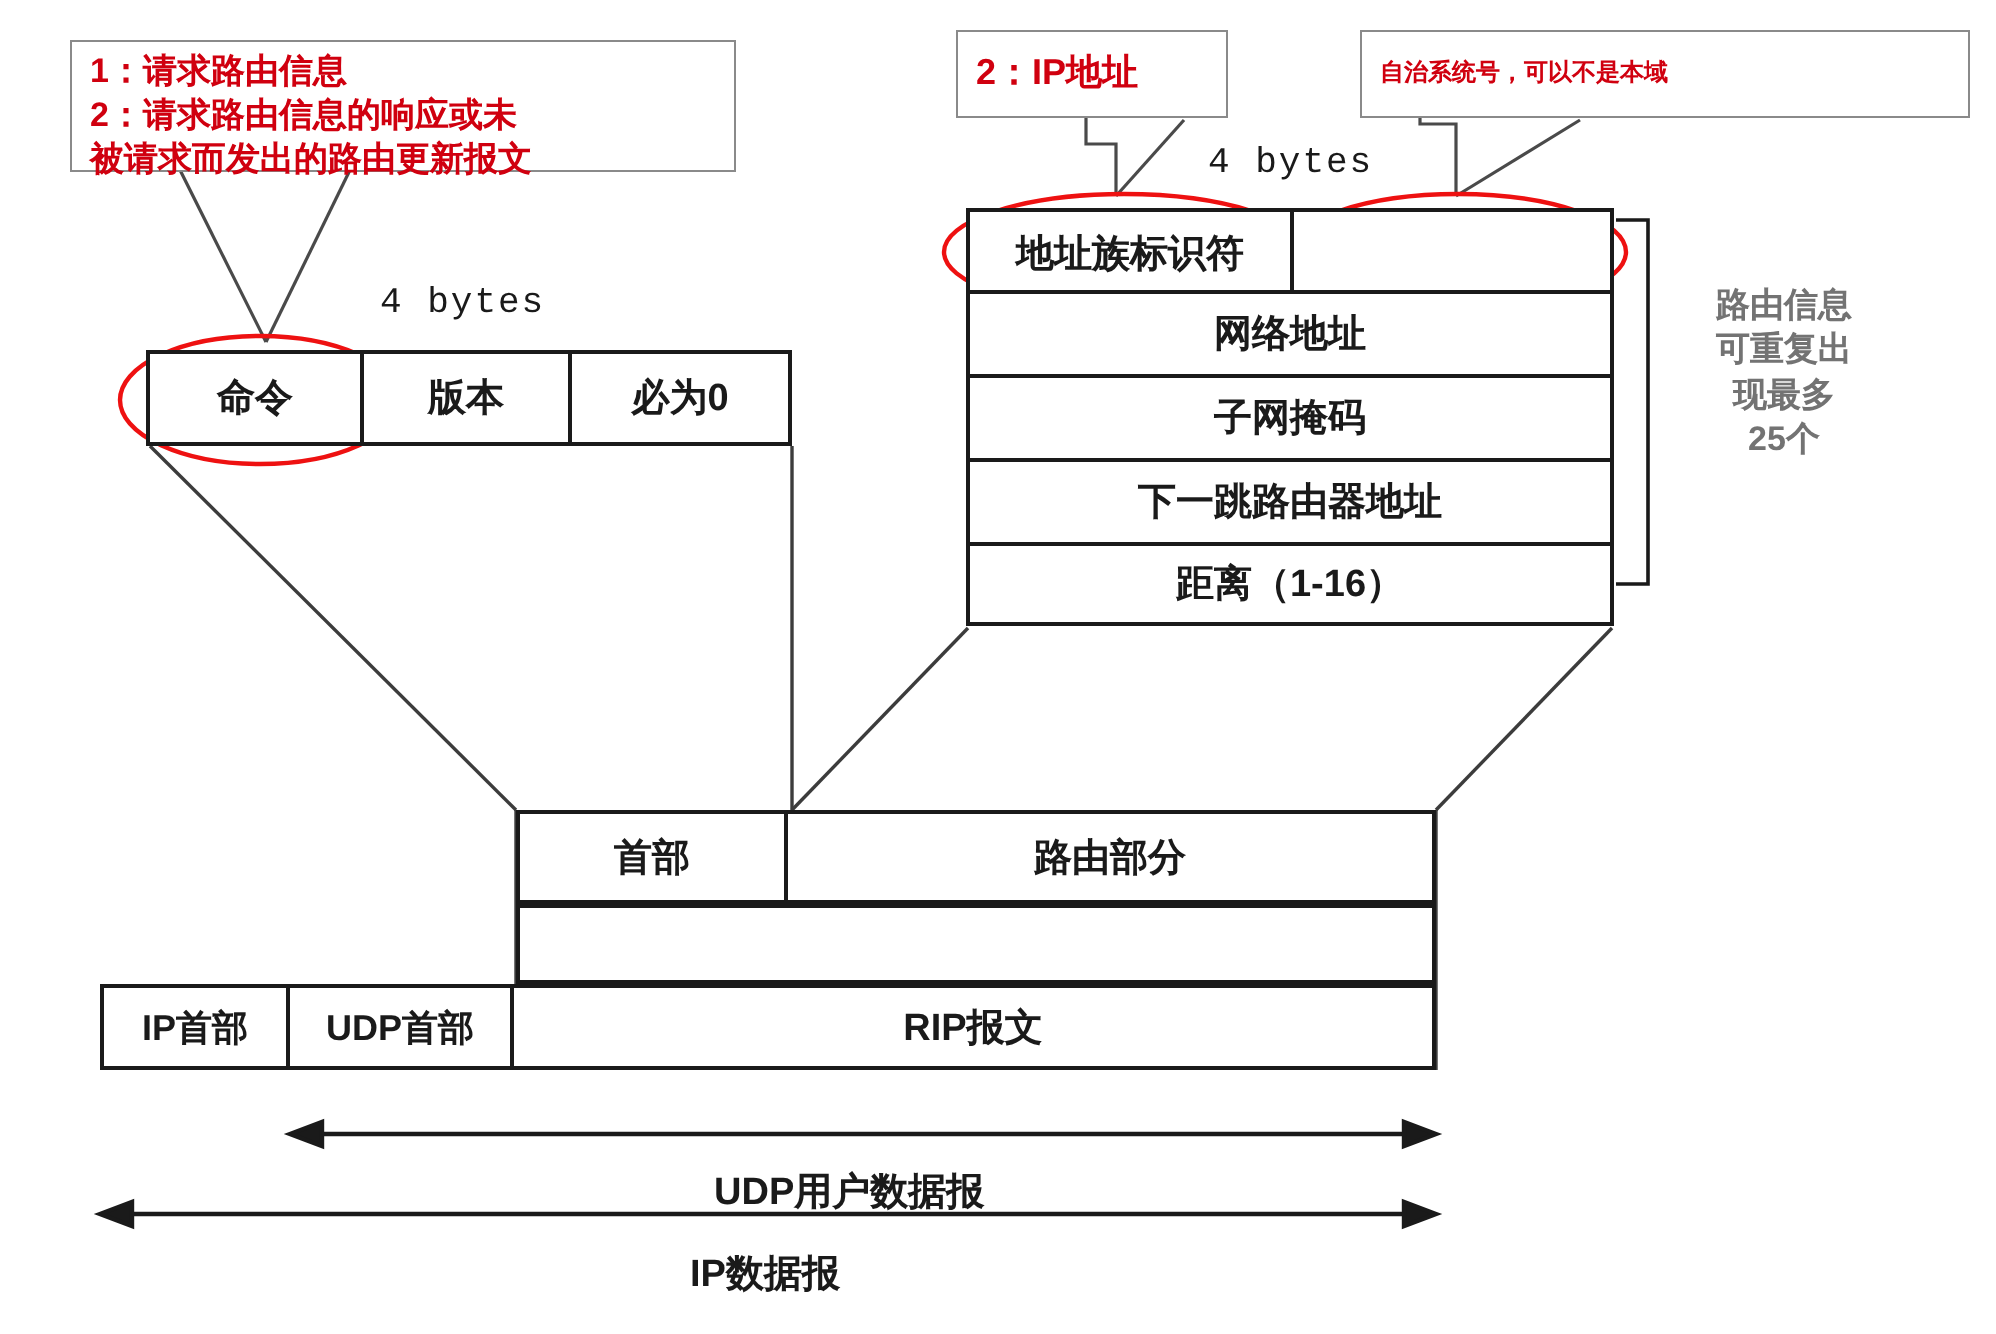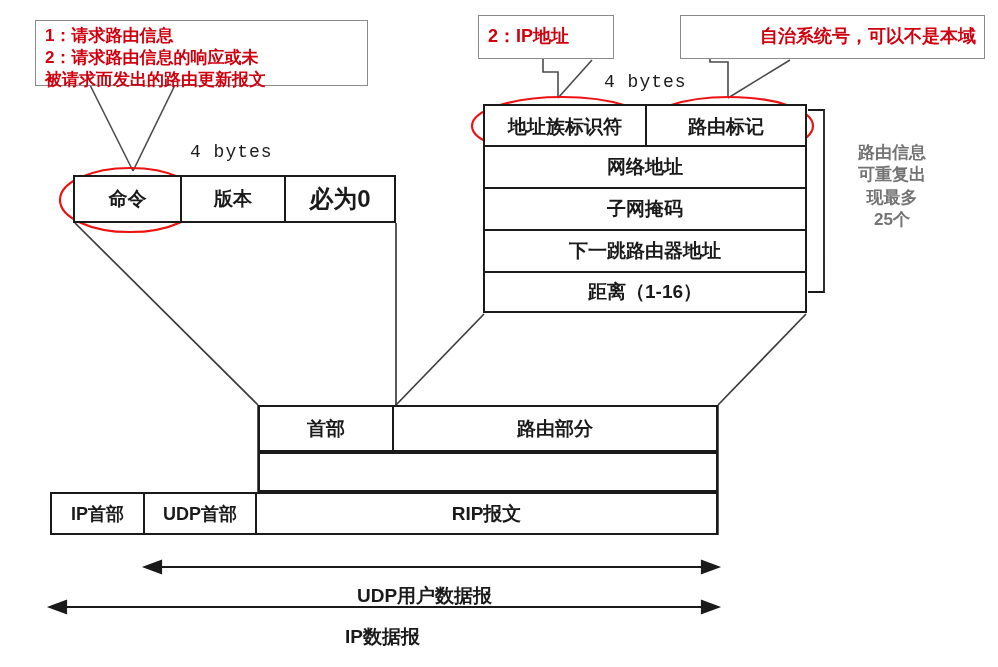--- a/index.html
+++ b/index.html
@@ -148,48 +148,45 @@
   <div class="callout" style="left:35px; top:20px; width:333px; height:66px; font-size:17px;">
     <div>1：请求路由信息</div>
     <div>2：请求路由信息的响应或未</div>
     <div>被请求而发出的路由更新报文</div>
   </div>
 
   <div class="callout" style="left:478px; top:15px; width:136px; height:44px; font-size:18px; display:flex; align-items:center;">
     <div>2：IP地址</div>
   </div>
 
-  <div class="callout" style="left:680px; top:15px; width:305px; height:44px; font-size:18px; display:flex; align-items:center;justify-content:flex-end;">
+  <div class="callout" style="left:680px; top:15px; width:305px; height:44px; font-size:12px; display:flex; align-items:center;">
     <div>自治系统号，可以不是本域</div>
   </div>
 
   <div class="monolabel" style="left:190px; top:142px; font-size:18px;">4 bytes</div>
 
   <div class="box" style="left:73px; top:175px; width:323px; height:48px; padding:0;">
     <div class="cell" style="left:0px; top:0px; width:107px; height:44px; font-size:19px; border-right:2px solid #1a1a1a;">
       <span>命令</span>
     </div>
     <div class="cell" style="left:107px; top:0px; width:104px; height:44px; font-size:19px; border-right:2px solid #1a1a1a;">
       <span>版本</span>
     </div>
-    <div class="cell" style="left:211px; top:0px; width:108px; height:44px; font-size:24px;">
+    <div class="cell" style="left:211px; top:0px; width:108px; height:44px; font-size:19px;">
       <span>必为0</span>
     </div>
   </div>
 
   <div class="monolabel" style="left:604px; top:72px; font-size:18px;">4 bytes</div>
 
   <div class="box" style="left:483px; top:104px; width:324px; height:209px; padding:0; display:block;">
 
     <div class="cell" style="left:0px; top:0px; width:320px; height:41px; border-bottom:2px solid #1a1a1a;">
       <div class="cell" style="left:0px; top:0px; width:162px; height:41px; font-size:19px; border-right:2px solid #1a1a1a;justify-content:center;">
         <span>地址族标识符</span>
-      </div>
-      <div class="cell" style="left:162px; top:0px; width:158px; height:41px; font-size:19px;">
-        <span>路由标记</span>
       </div>
     </div>
 
     <div class="cell" style="left:0px; top:41px; width:320px; height:42px; font-size:19px; border-bottom:2px solid #1a1a1a;">
       <span>网络地址</span>
     </div>
 
     <div class="cell" style="left:0px; top:83px; width:320px; height:42px; font-size:19px; border-bottom:2px solid #1a1a1a;">
       <span>子网掩码</span>
     </div>

